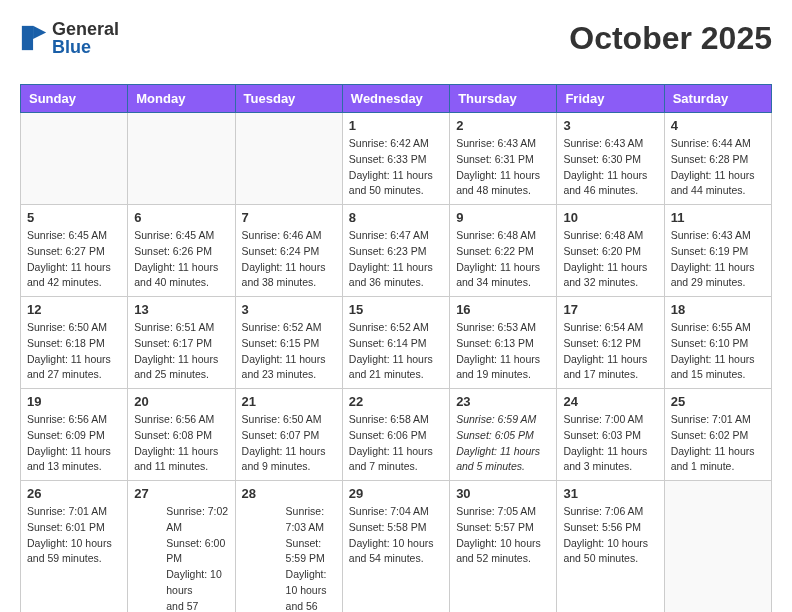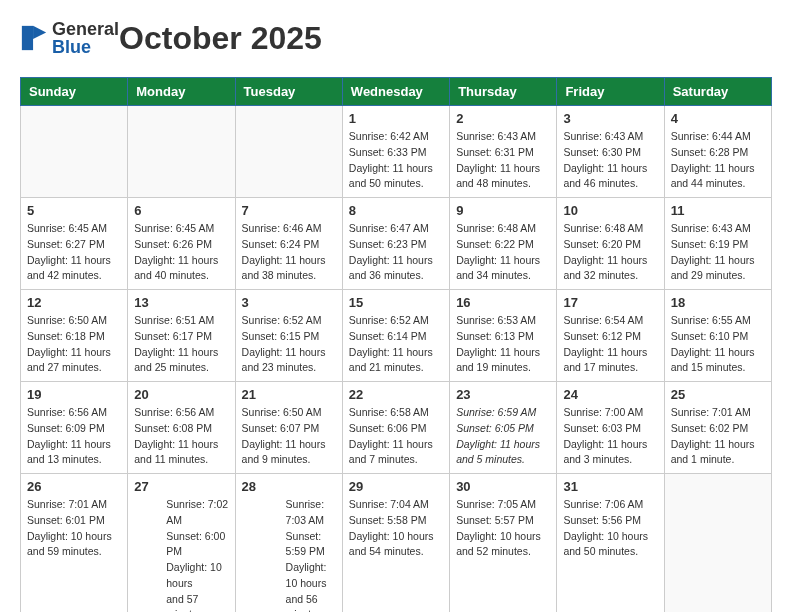--- a/index.html
+++ b/index.html
@@ -5,43 +5,43 @@
     * { box-sizing: border-box; margin: 0; padding: 0; }
     body {
       font-family: Arial, sans-serif;
       background: #fff;
       width: 792px;
       min-height: 612px;
       padding: 20px;
     }
     .header {
       display: flex;
-      justify-content: flex-start;
+      justify-content: space-between;
       align-items: flex-start;
-      margin-bottom: 20px;
+      margin-bottom: 27px;
     }
     .title-area {
       text-align: right;
     }
     .month-title {
       font-size: 32px;
       font-weight: bold;
       color: #333;
     }
     .location-title {
       font-size: 16px;
       color: #555;
     }
     .calendar {
       width: 100%;
       border-collapse: collapse;
       border: 1px solid #ccc;
     }
     .calendar th {
-      background-color: #15803d;
+      background-color: #8b5cf6;
       color: #fff;
       text-align: left;
       padding: 6px 8px;
       font-size: 13px;
       border: 1px solid #2e6da4;
     }
     .calendar td {
       width: calc(100% / 7);
       vertical-align: top;
       padding: 5px 6px;

